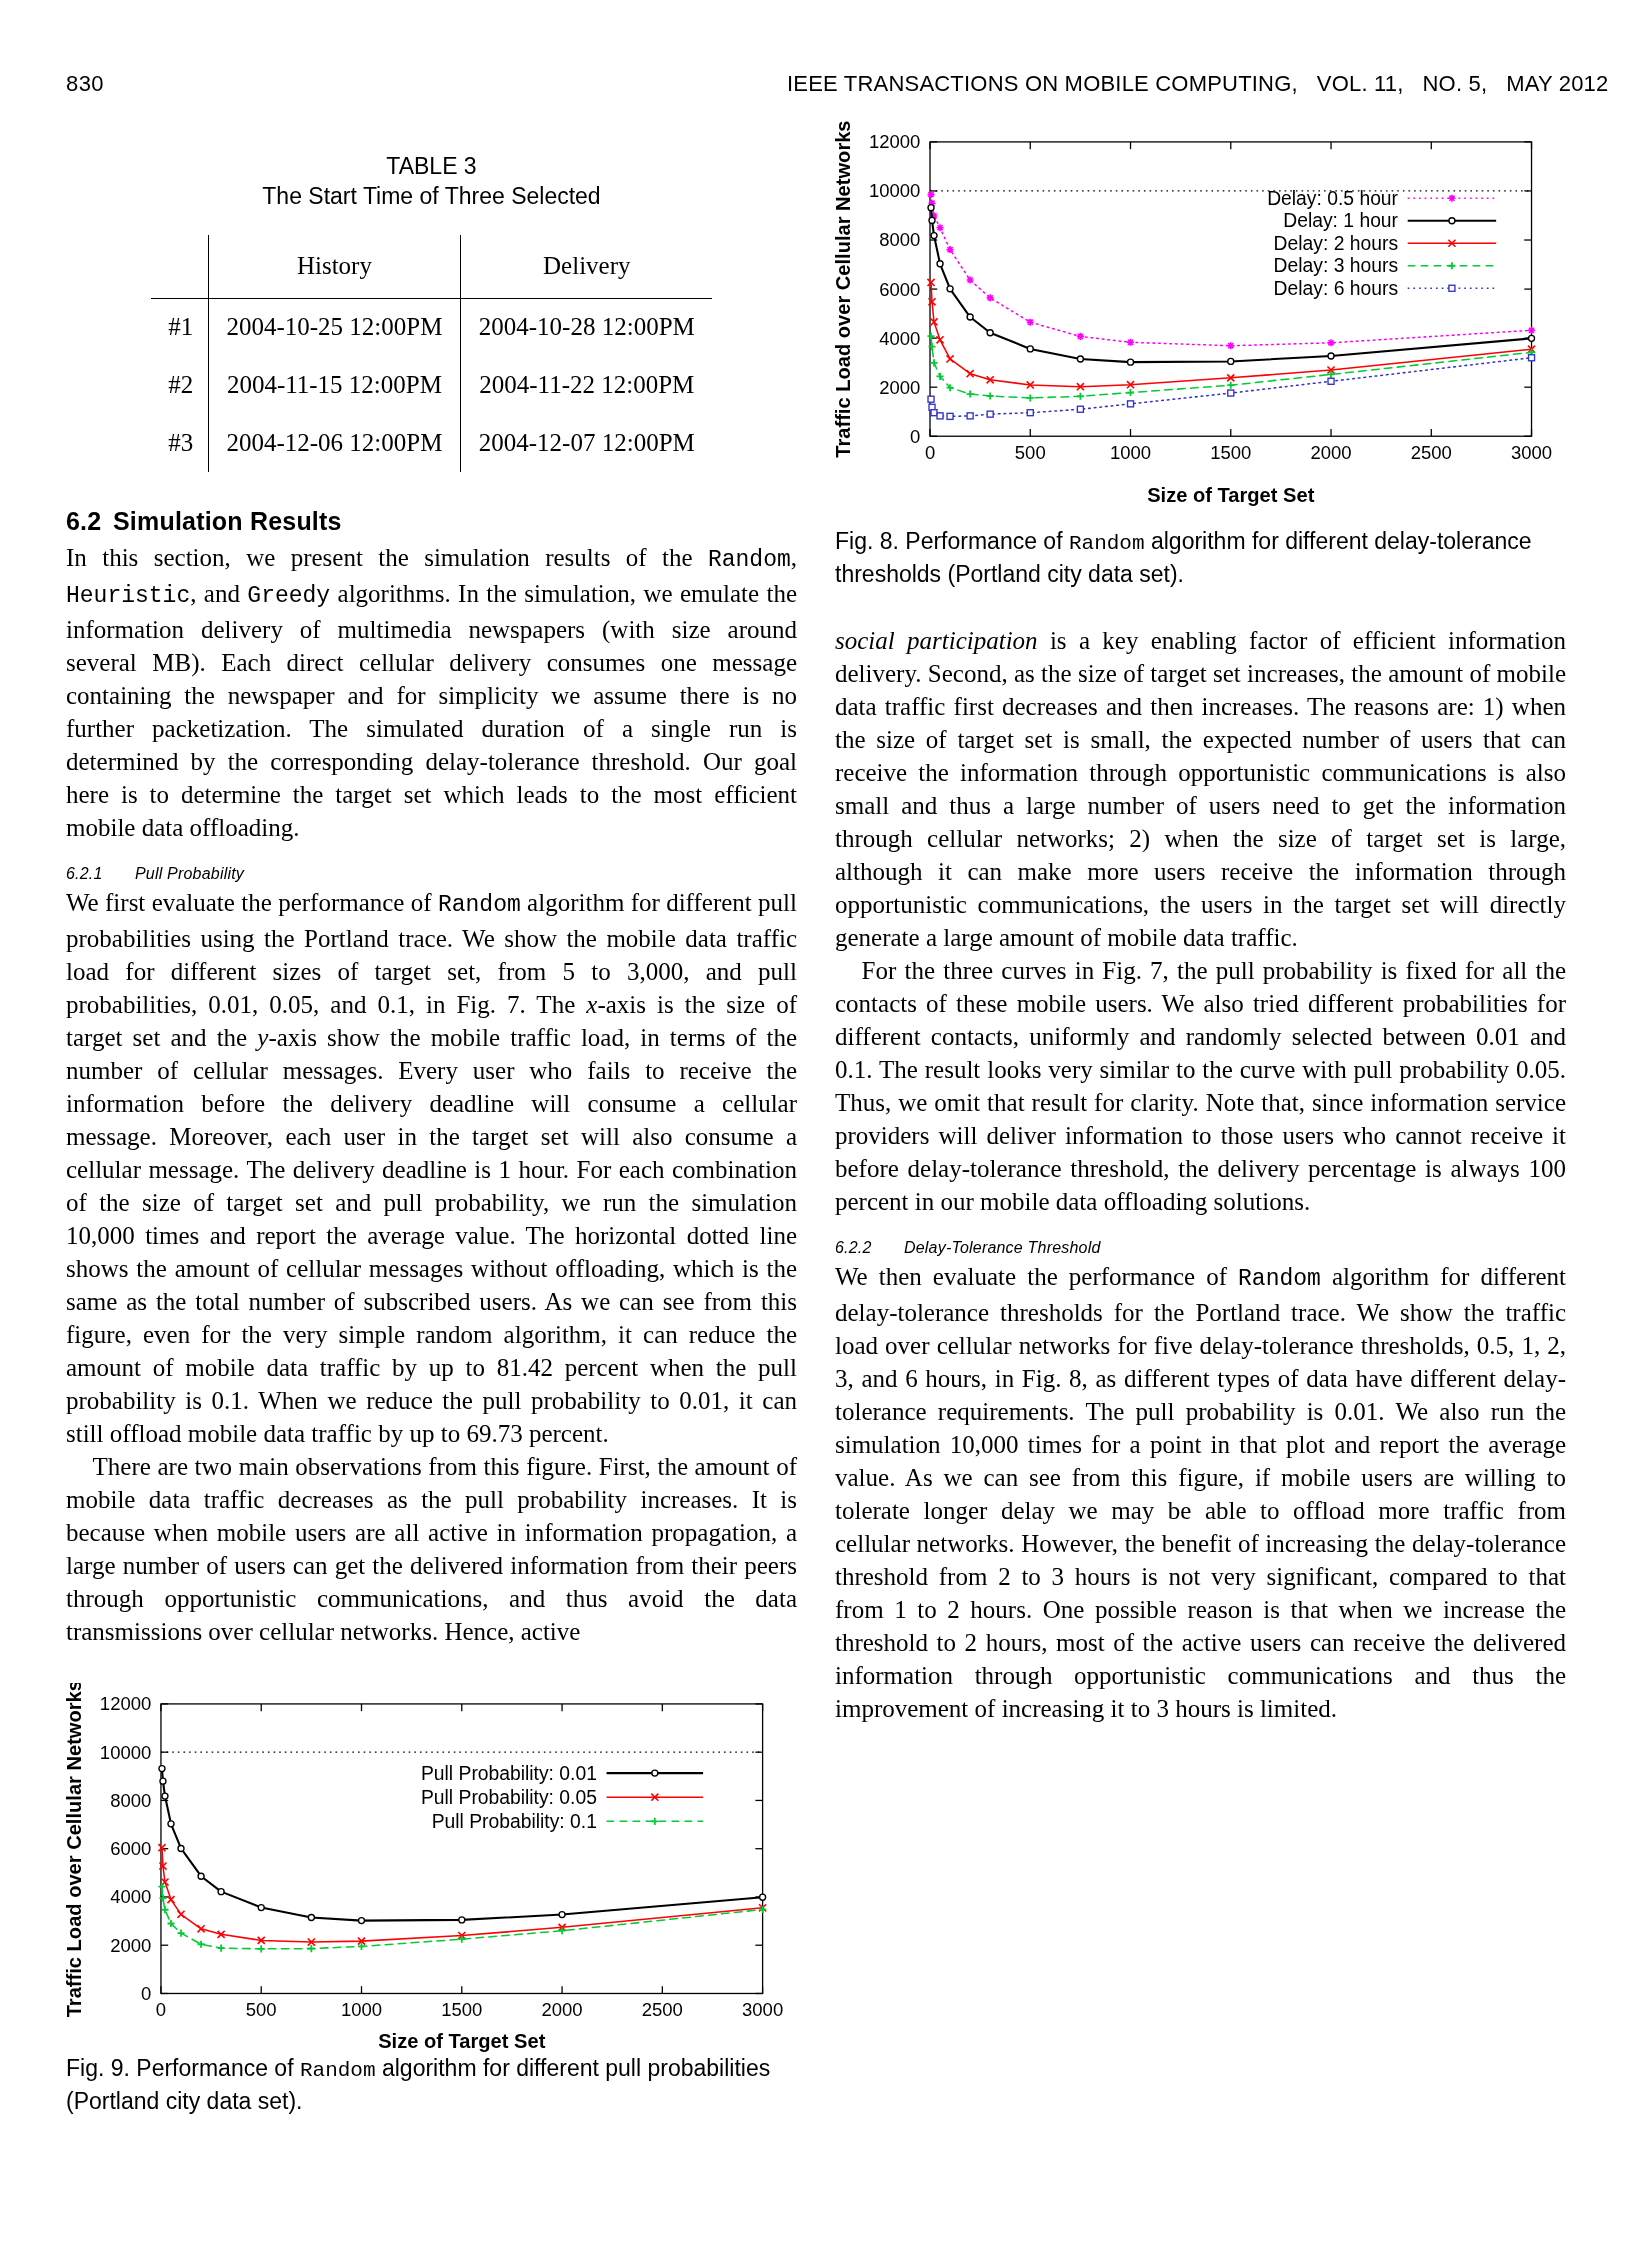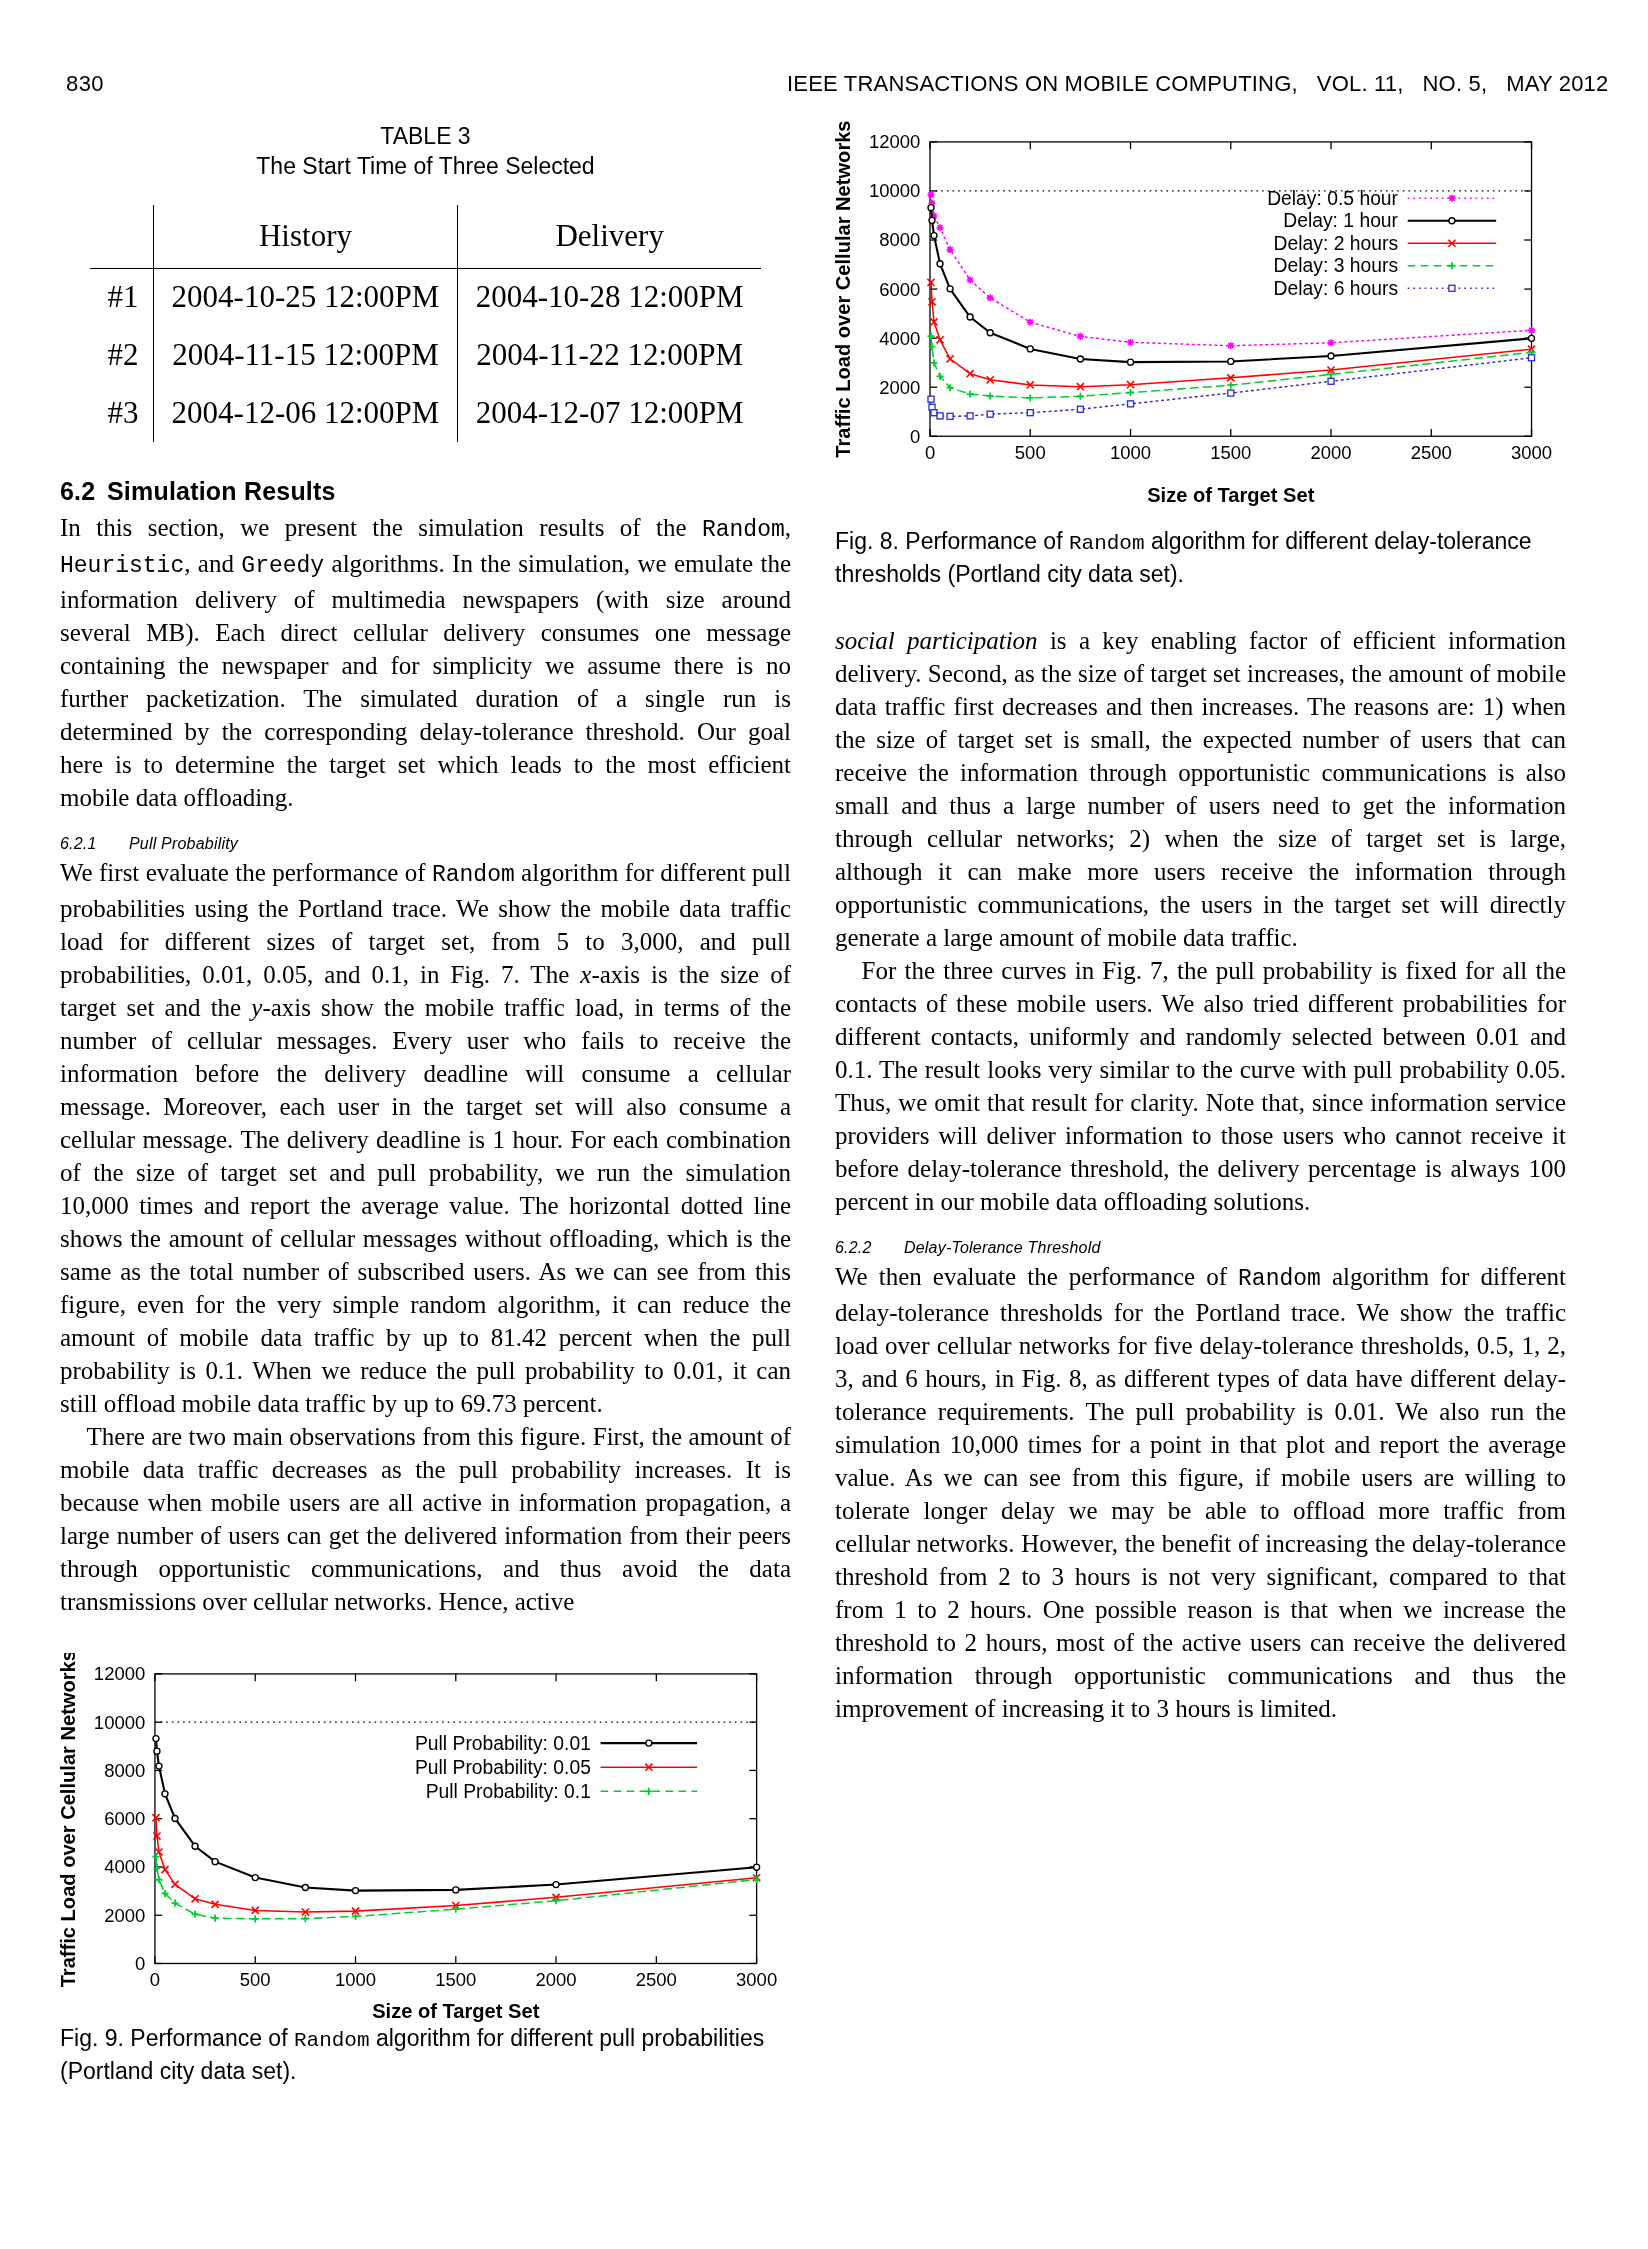--- a/index.html
+++ b/index.html
@@ -25,21 +25,21 @@
     font-size:22px; letter-spacing:0.2px; white-space:pre;
   }
 
   
   .page-body {
     position:absolute; left:0; top:121px; width:1648px; height:2092px;
   }
   .col {
     position:absolute; top:0; width:731px;
   }
-  .col-left  { left:60px; }
+  .col-left  { left:66px;margin-top:30px; }
   .col-right { left:835px; }
 
   
   p.body-text {
     margin:0;
     font-size:25px;
     line-height:33px;
     text-align:justify;
     text-justify:inter-word;
     hyphens:manual;
@@ -73,21 +73,21 @@
   .table-caption {
     font-family:"Liberation Sans", sans-serif;
     font-size:23px;
     line-height:30px;
     text-align:center;
     margin-bottom:24px;
   }
   table.t3 {
     border-collapse:collapse;
     margin:0 auto;
-    font-size:31px;
+    font-size:25px;
   }
   table.t3 th, table.t3 td {
     padding:7.2px 17.7px;
     text-align:center;
     font-weight:normal;
     white-space:nowrap;
   }
   table.t3 th.blank { border:0; }
   table.t3 .vline { border-left:1.6px solid #000; }
   table.t3 thead tr { height:63px; }

